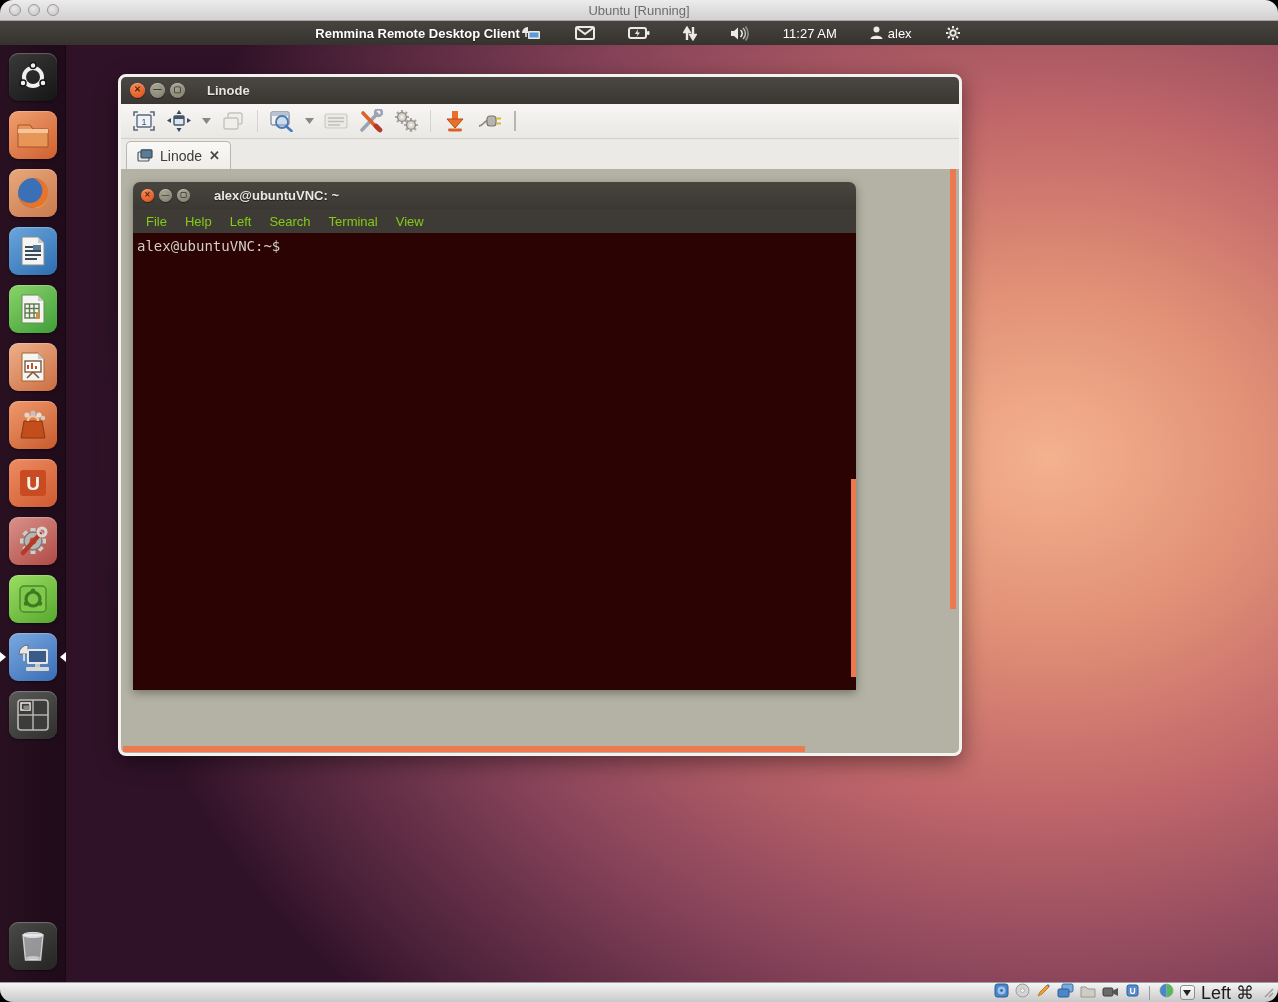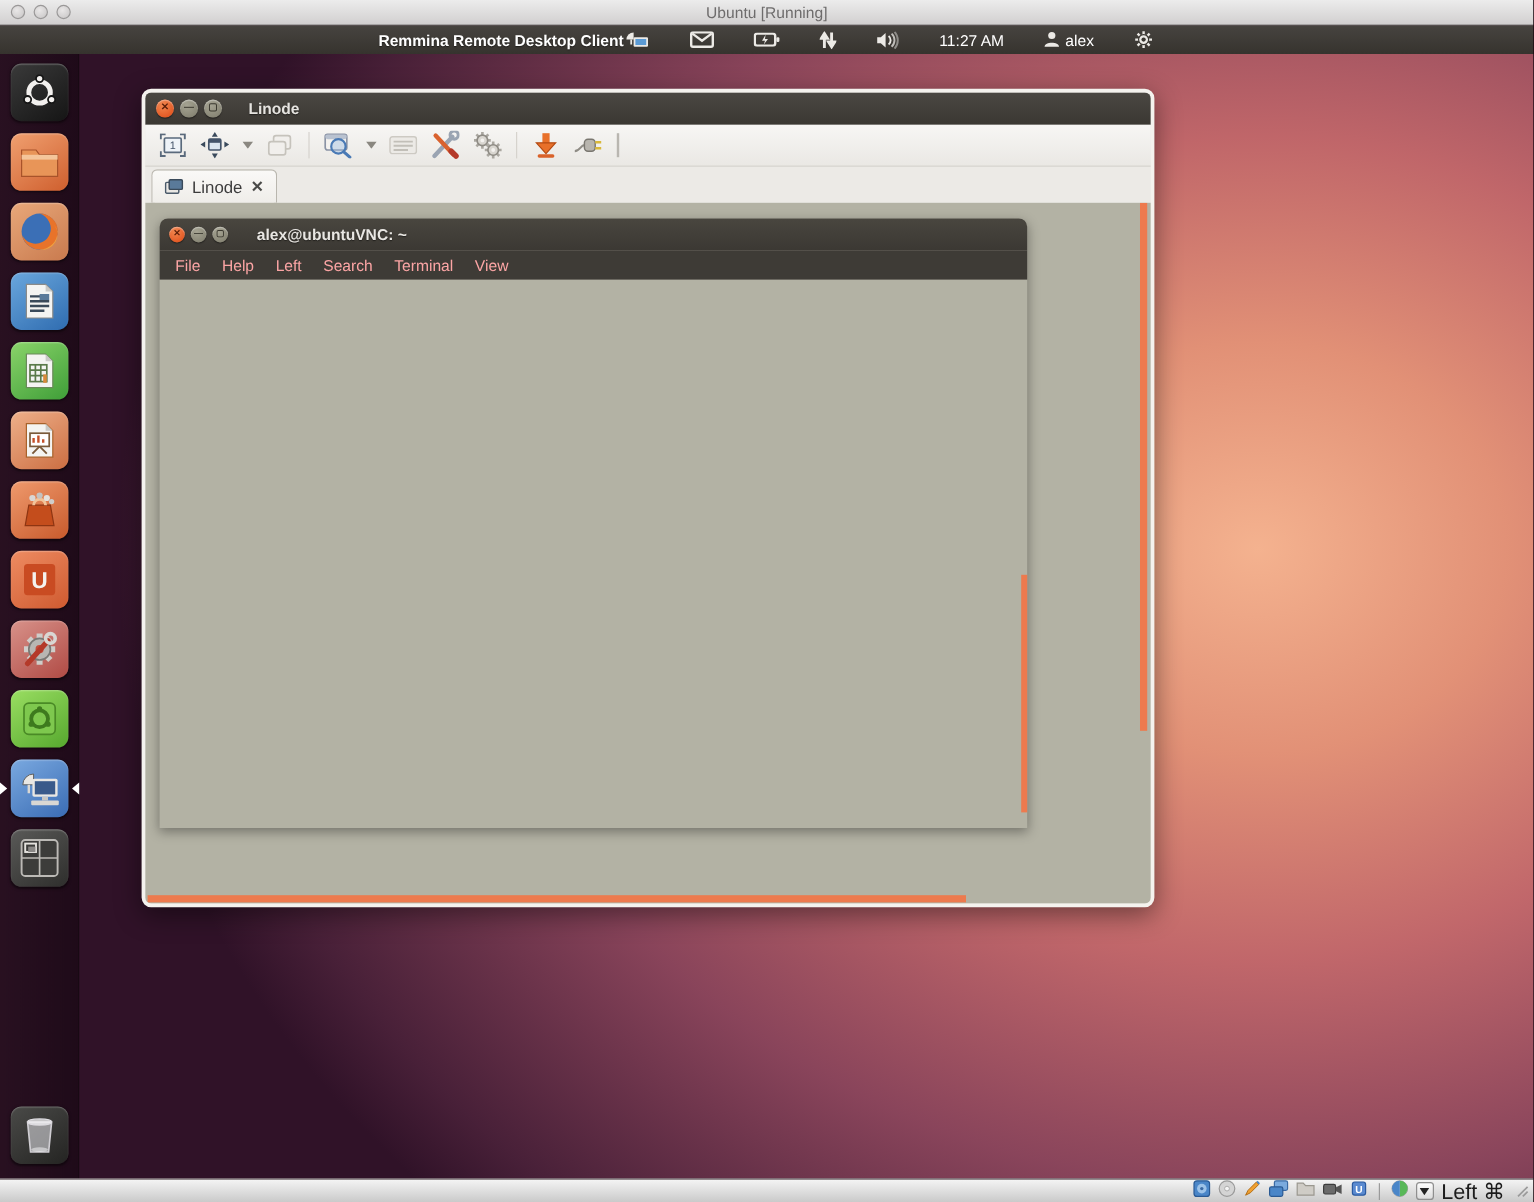--- a/index.html
+++ b/index.html
@@ -1,18 +1,18 @@
 <!DOCTYPE html>
 <html><head>
 <meta charset="utf-8">
 <style>
   * { margin:0; padding:0; box-sizing:border-box; }
   html,body { width:1278px; height:1002px; background:#000; }
   body { font-family:"Liberation Sans", sans-serif; }
-  .screen { position:relative; width:1278px; height:1002px; overflow:hidden; background:#3a1726; }
+  .screen { position:relative; width:1278px; height:1002px; overflow:hidden; background:#3a1726;border-radius:13px; }
 
   
   .mac-titlebar { position:absolute; top:0; left:0; width:100%; height:21px;
     background:linear-gradient(#ececec,#d2d0d0); border-bottom:1px solid #a6a4a4;
     display:flex; align-items:center; z-index:60; }
   .traffic { display:flex; gap:7px; padding-left:9px; }
   .traffic span { width:12px; height:12px; border-radius:50%; border:1px solid #9a9898;
     background:radial-gradient(circle at 40% 35%, #e9e7e7, #c6c4c4); }
   .mac-title { position:absolute; left:0; right:0; text-align:center; font-size:13px; color:#6e6c6c; }
 
@@ -96,21 +96,21 @@
   
   .term { position:absolute; left:12px; top:13px; width:723px; height:508px;
     display:flex; flex-direction:column; border-radius:7px 7px 0 0;
     box-shadow:0 3px 10px rgba(0,0,0,.35); }
   .term-titlebar { height:27px; background:linear-gradient(#49463f,#3b3833);
     border-radius:7px 7px 0 0; display:flex; align-items:center; padding-left:8px; flex:0 0 auto; }
   .term-titlebar .wbtn { width:13px; height:13px; font-size:9px; }
   .term-title { color:#e9e7e3; font-weight:bold; font-size:13px; margin-left:24px; text-shadow:0 1px 1px rgba(0,0,0,.5); }
   .term-menubar { height:24px; background:#3e3b36; display:flex; align-items:center;
     padding-left:13px; gap:18px; flex:0 0 auto; }
-  .term-menu { color:#fca5a5; font-size:13px; }
+  .term-menu { color:#84cc16; font-size:13px; }
   .term-body { flex:1; background:#2b0302; padding:5px 4px;
     font-family:"DejaVu Sans Mono", monospace; font-size:14px; color:#d1cdc6; }
 
   
   .art { position:absolute; background:#ed7a4e; }
   .art-v1 { left:730px; top:310px; width:5px; height:198px; }
   .art-v2 { left:829px; top:0; width:6px; height:440px; }
   .art-h1 { left:2px; top:577px; width:682px; height:6px; }
 
   
@@ -484,20 +484,23 @@
           <span class="term-title">alex@ubuntuVNC: ~</span>
         </div>
         <div class="term-menubar">
           <span class="term-menu">File</span>
           <span class="term-menu">Help</span>
           <span class="term-menu">Left</span>
           <span class="term-menu">Search</span>
           <span class="term-menu">Terminal</span>
           <span class="term-menu">View</span>
         </div>
+        <div class="term-body">
+          <span>alex@ubuntuVNC:~$</span>
+        </div>
       </div>
 
       <div class="art art-v1"></div>
       <div class="art art-v2"></div>
       <div class="art art-h1"></div>
     </div>
   </div>
 
   <div class="vbox-bar">
     <span>

